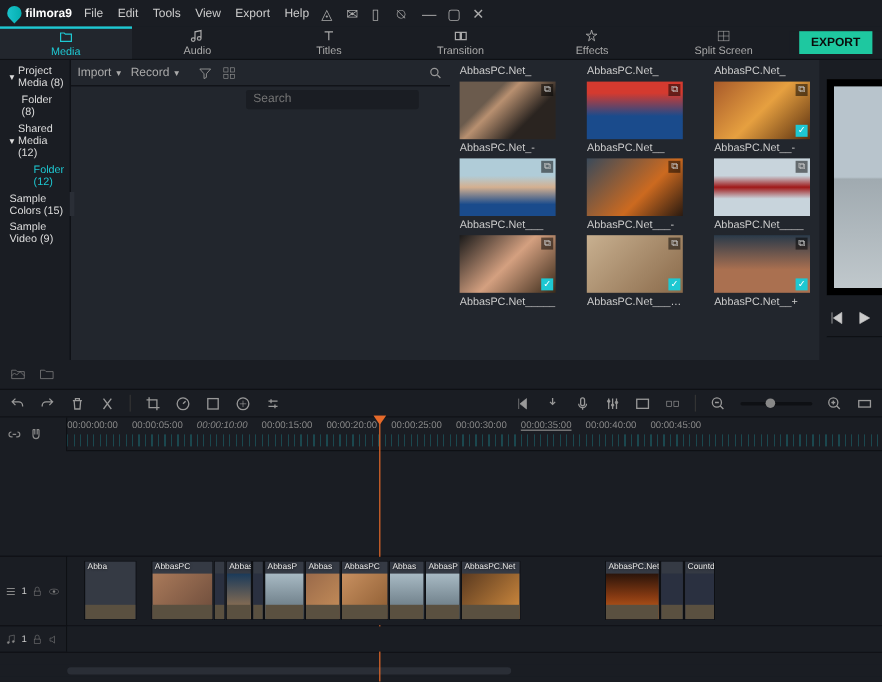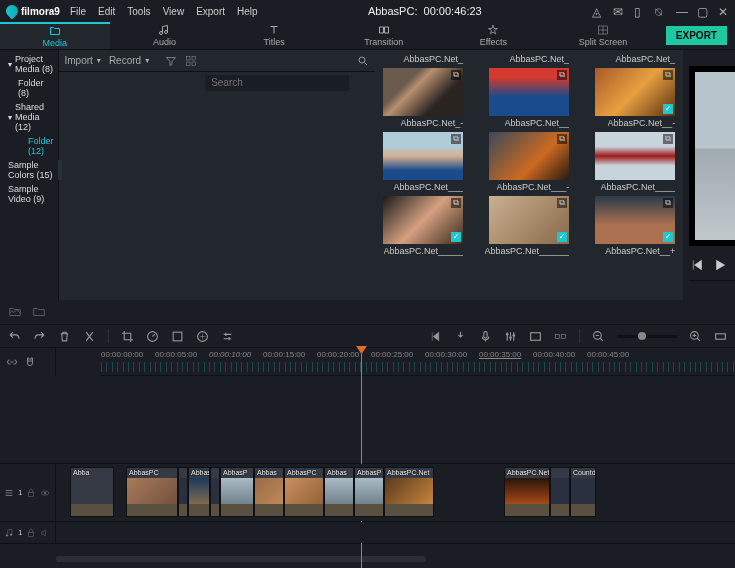--- a/index.html
+++ b/index.html
@@ -30,21 +30,21 @@
 .sidebar-toggle::after { content:''; position:absolute; right:-4px; top:110px; width:4px; height:20px; background:#2a2e36; }
 
 .library { flex: 1; background: #22262d; display: flex; flex-direction: row; }
 .lib-header { height: 22px; display: flex; align-items: center; padding: 0 6px; gap: 8px; font-size: 10px; border-bottom:1px solid #0e1014;}
 .dropdown { display:flex; align-items:center; gap:14px; cursor:pointer;}
 .dropdown::after { content:'▾'; font-size:8px; margin-left:-10px;}
 .search-box { flex:1; background:#1a1d23; border:none; color:#888; font-size:10px; padding: 2px 6px; border-radius:2px; height:16px;margin-top:44px;}
 .lib-icon { width:12px; height:12px; fill:#999; cursor:pointer;}
 .grid-wrap { flex:1; overflow:auto; padding: 4px 8px; }
 .grid-row { display:flex; gap:26px; margin-bottom: 4px;}
-.thumb-cell { width: 80px; display:flex; flex-direction:column; gap:2px; position:relative;align-items:flex-end;}
+.thumb-cell { width: 80px; display:flex; flex-direction:column; gap:2px; position:relative;}
 .thumb-label-only { font-size:9px; color:#ccc; }
 .thumb { width:80px; height:48px; background:#555; position:relative; cursor:pointer;}
 .thumb .badge { position:absolute; bottom:2px; right:2px; width:10px; height:10px; background:#1ec8d2; font-size:8px; text-align:center; color:#fff; line-height:10px;}
 .thumb .tr-icon { position:absolute; top:2px; right:2px; width:10px; height:10px; background:rgba(0,0,0,.5); }
 .thumb .tr-icon::before {content:'⧉'; color:#ccc; font-size:8px; display:block; text-align:center; line-height:10px;}
 .thumb-name { font-size:9px; color:#ccc; overflow:hidden; white-space:nowrap; text-overflow:ellipsis;}
 
 .tg1{background:linear-gradient(135deg,#6b5b4d 30%,#b89070 40%,#2a2420 70%);} 
 .tg2{background:linear-gradient(180deg,#d43a2f 20%,#1a4b8c 60%);} 
 .tg3{background:linear-gradient(135deg,#a85a2a,#e6a040 50%,#5a3010);} 
@@ -81,21 +81,21 @@
 .tl-toolbar { height:24px; background:#1a1d23; display:flex; align-items:center; padding:0 8px; gap:12px; border-top:1px solid #0e1014; border-bottom:1px solid #0e1014;}
 .tl-toolbar svg { width:13px; height:13px; fill:#999; stroke:#999; cursor:pointer;}
 .tl-spacer{flex:1;}
 .zoom-sl{width:60px; height:3px; background:#0e1014; position:relative; border-radius:2px;}
 .zoom-sl .h{position:absolute; left:35%; top:-3px; width:8px; height:8px; border-radius:50%; background:#888;}
 
 .tl-area { background:#1a1d23;}
 .tl-head { height:28px; display:flex; }
 .tl-head-left{width:56px; display:flex; align-items:center; gap:6px; padding:0 6px; border-right:1px solid #0e1014;}
 .tl-head-left svg{width:12px;height:12px;fill:#888;stroke:#888;cursor:pointer;}
-.ruler { flex:1; position:relative; font-size:8px; color:#888; border-bottom:1px solid #0e1014;margin-left:45px;}
+.ruler { flex:1; position:relative; font-size:8px; color:#888; border-bottom:1px solid #0e1014;}
 .ruler .tick{position:absolute; top:2px; display:flex; flex-direction:column; align-items:center;}
 .ruler .tick span{font-size:8px;}
 .ruler .ticks-minor{position:absolute; top:14px; left:0; right:0; height:10px;
   background: repeating-linear-gradient(90deg, #1ec8d2 0 1px, transparent 1px 5.4px);opacity:.25;}
 .ruler .playhead{position:absolute; top:0; width:1px; height:240px; background:#e66a2a; left:260px;}
 .ruler .playhead::before{content:''; position:absolute; top:-2px; left:-5px; width:11px; height:8px; background:#e66a2a; clip-path:polygon(0 0,100% 0,50% 100%);}
 
 .track-blank { height: 88px; border-bottom:1px solid #0e1014;}
 .track { height:58px; display:flex; border-bottom:1px solid #0e1014;}
 .track-head{width:56px; display:flex; align-items:center; gap:4px; padding:0 4px; font-size:8px; color:#ccc; border-right:1px solid #0e1014;}
@@ -122,23 +122,20 @@
     <span>filmora9</span>
   </div>
   <div class="menu">
     <span>File</span>
     <span>Edit</span>
     <span>Tools</span>
     <span>View</span>
     <span>Export</span>
     <span>Help</span>
   </div>
-  <div class="title-time">
-    <span>AbbasPC:</span>&nbsp;&nbsp;<span>00:00:46:23</span>
-  </div>
   <div class="winicons">
     <span>◬</span>
     <span>✉</span>
     <span>▯</span>
     <span>⍉</span>
     <span>—</span>
     <span>▢</span>
     <span>✕</span>
   </div>
 </div>

